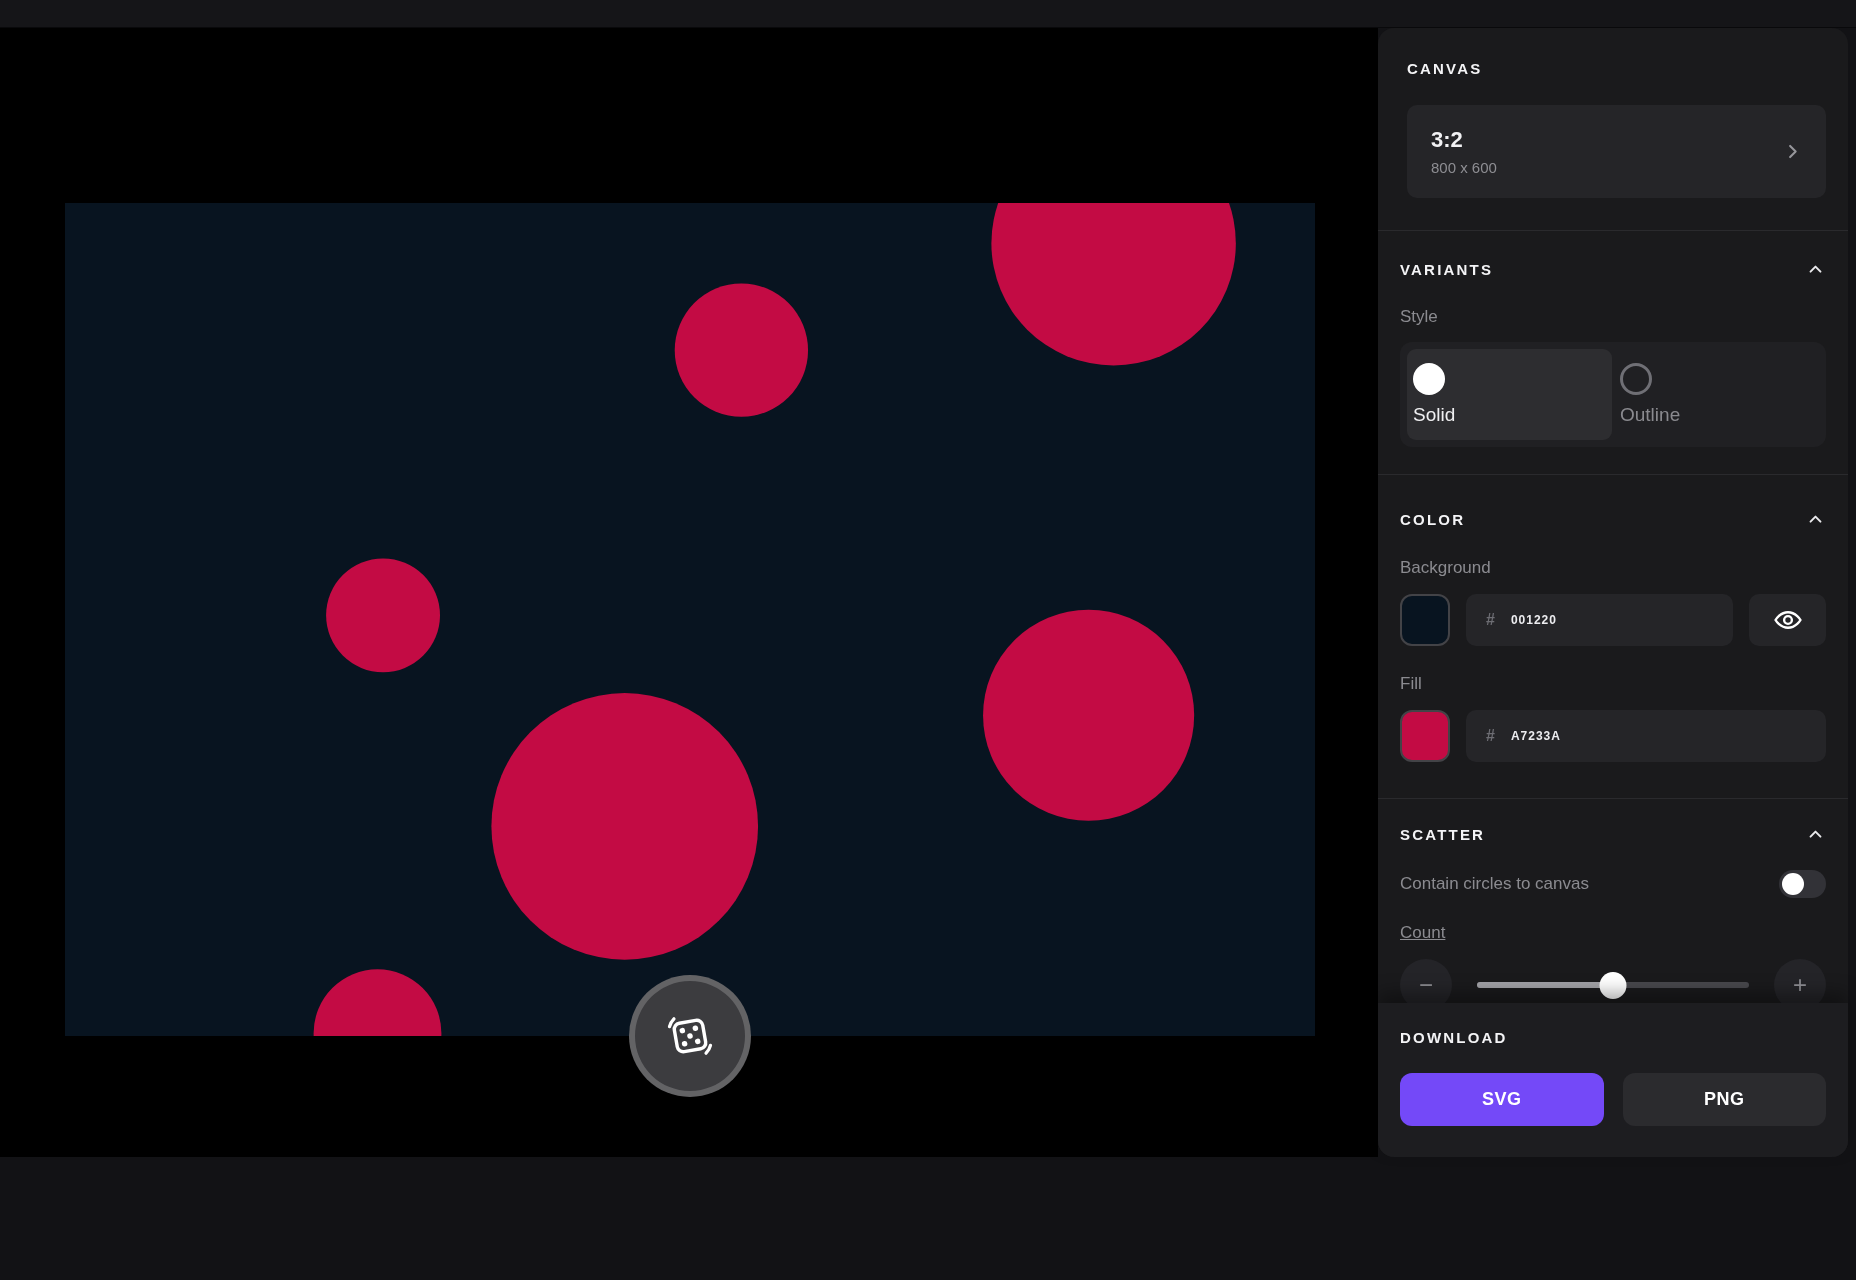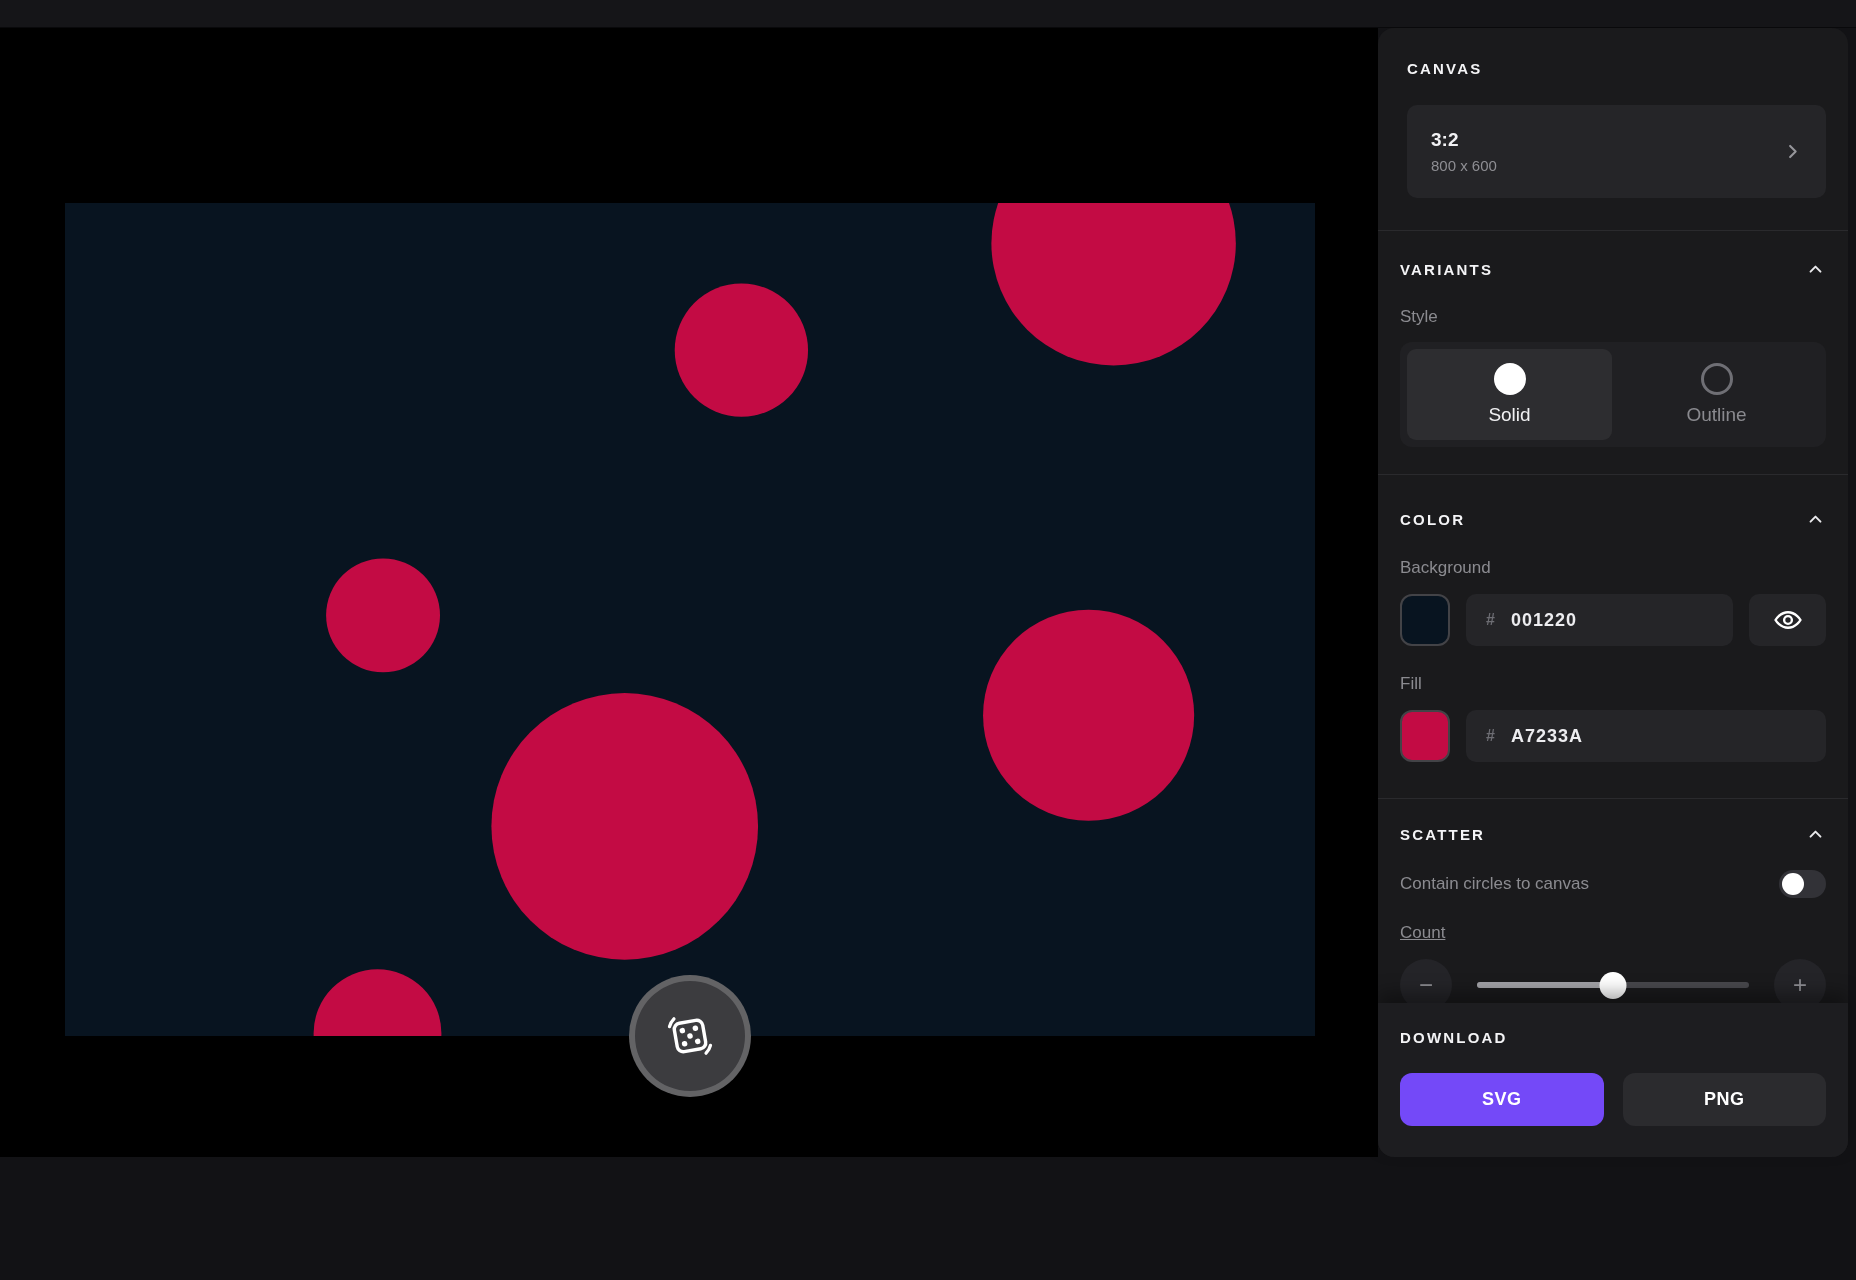--- a/index.html
+++ b/index.html
@@ -52,33 +52,33 @@
   .collapse-btn svg{width:17px;height:17px;}
   .field-label{font-size:17px;color:#8b8b90;}
   
   .sec-canvas{padding-top:32px;padding-bottom:32px;padding-left:29px;}
   .canvas-card{
     margin-top:28px;height:93px;background:#252528;border-radius:10px;
     display:flex;align-items:center;justify-content:space-between;
     padding:0 24px;box-sizing:border-box;cursor:pointer;border:none;width:100%;
     text-align:left;color:inherit;font-family:inherit;
   }
-  .canvas-card .ratio{font-size:19px;font-weight:700;color:#f2f2f4;}
+  .canvas-card .ratio{font-size:22px;font-weight:700;color:#f2f2f4;}
   .canvas-card .dims{font-size:15px;color:#8e8e93;margin-top:6px;}
   .canvas-card svg{width:19px;height:19px;}
   
   .sec-variants{padding-top:28px;padding-bottom:27px;}
   .style-label{margin-top:27px;}
   .segmented{
     margin-top:15px;height:105px;background:#202023;border-radius:12px;
     display:flex;padding:7px;box-sizing:border-box;gap:2px;
   }
   .segment{
     flex:1;border:none;background:transparent;border-radius:9px;cursor:pointer;
-    display:flex;flex-direction:column;align-items:center;justify-content:center;gap:9px;
+    display:flex;flex-direction:column;align-items:flex-start;justify-content:center;gap:9px;
     font-family:inherit;
   }
   .segment.selected{background:#2d2d30;}
   .seg-circle-solid{width:32px;height:32px;border-radius:50%;background:#ffffff;}
   .seg-circle-outline{width:32px;height:32px;border-radius:50%;border:3.5px solid #6f6f75;box-sizing:border-box;}
   .segment .seg-label{font-size:19px;color:#f0f0f2;font-weight:500;}
   .segment.unselected .seg-label{color:#8a8a8f;}
   
   .sec-color{padding-top:34px;padding-bottom:36px;}
   .color-field-label{margin-top:28px;}
@@ -87,21 +87,21 @@
     width:50px;height:52px;border-radius:12px;border:2px solid #434347;
     box-sizing:border-box;flex:0 0 auto;cursor:pointer;padding:0;
   }
   .hex-input-wrap{
     flex:1;background:#252528;border-radius:10px;display:flex;align-items:center;
     padding:0 20px;gap:14px;box-sizing:border-box;
   }
   .hash{color:#6d6d73;font-size:16px;font-weight:600;}
   .hex-input{
     background:transparent;border:none;outline:none;color:#ededf0;
-    font-size:18px;font-weight:600;letter-spacing:1px;width:100%;
+    font-size:12px;font-weight:600;letter-spacing:1px;width:100%;
     font-family:inherit;
   }
   .eye-btn{
     flex:0 0 77px;background:#252528;border:none;border-radius:10px;cursor:pointer;
     display:flex;align-items:center;justify-content:center;
   }
   .eye-btn svg{width:30px;height:30px;}
   
   .sec-scatter{padding-top:25px;border-bottom:none;}
   .contain-row{margin-top:24px;display:flex;align-items:center;justify-content:space-between;height:30px;gap:44px;}

